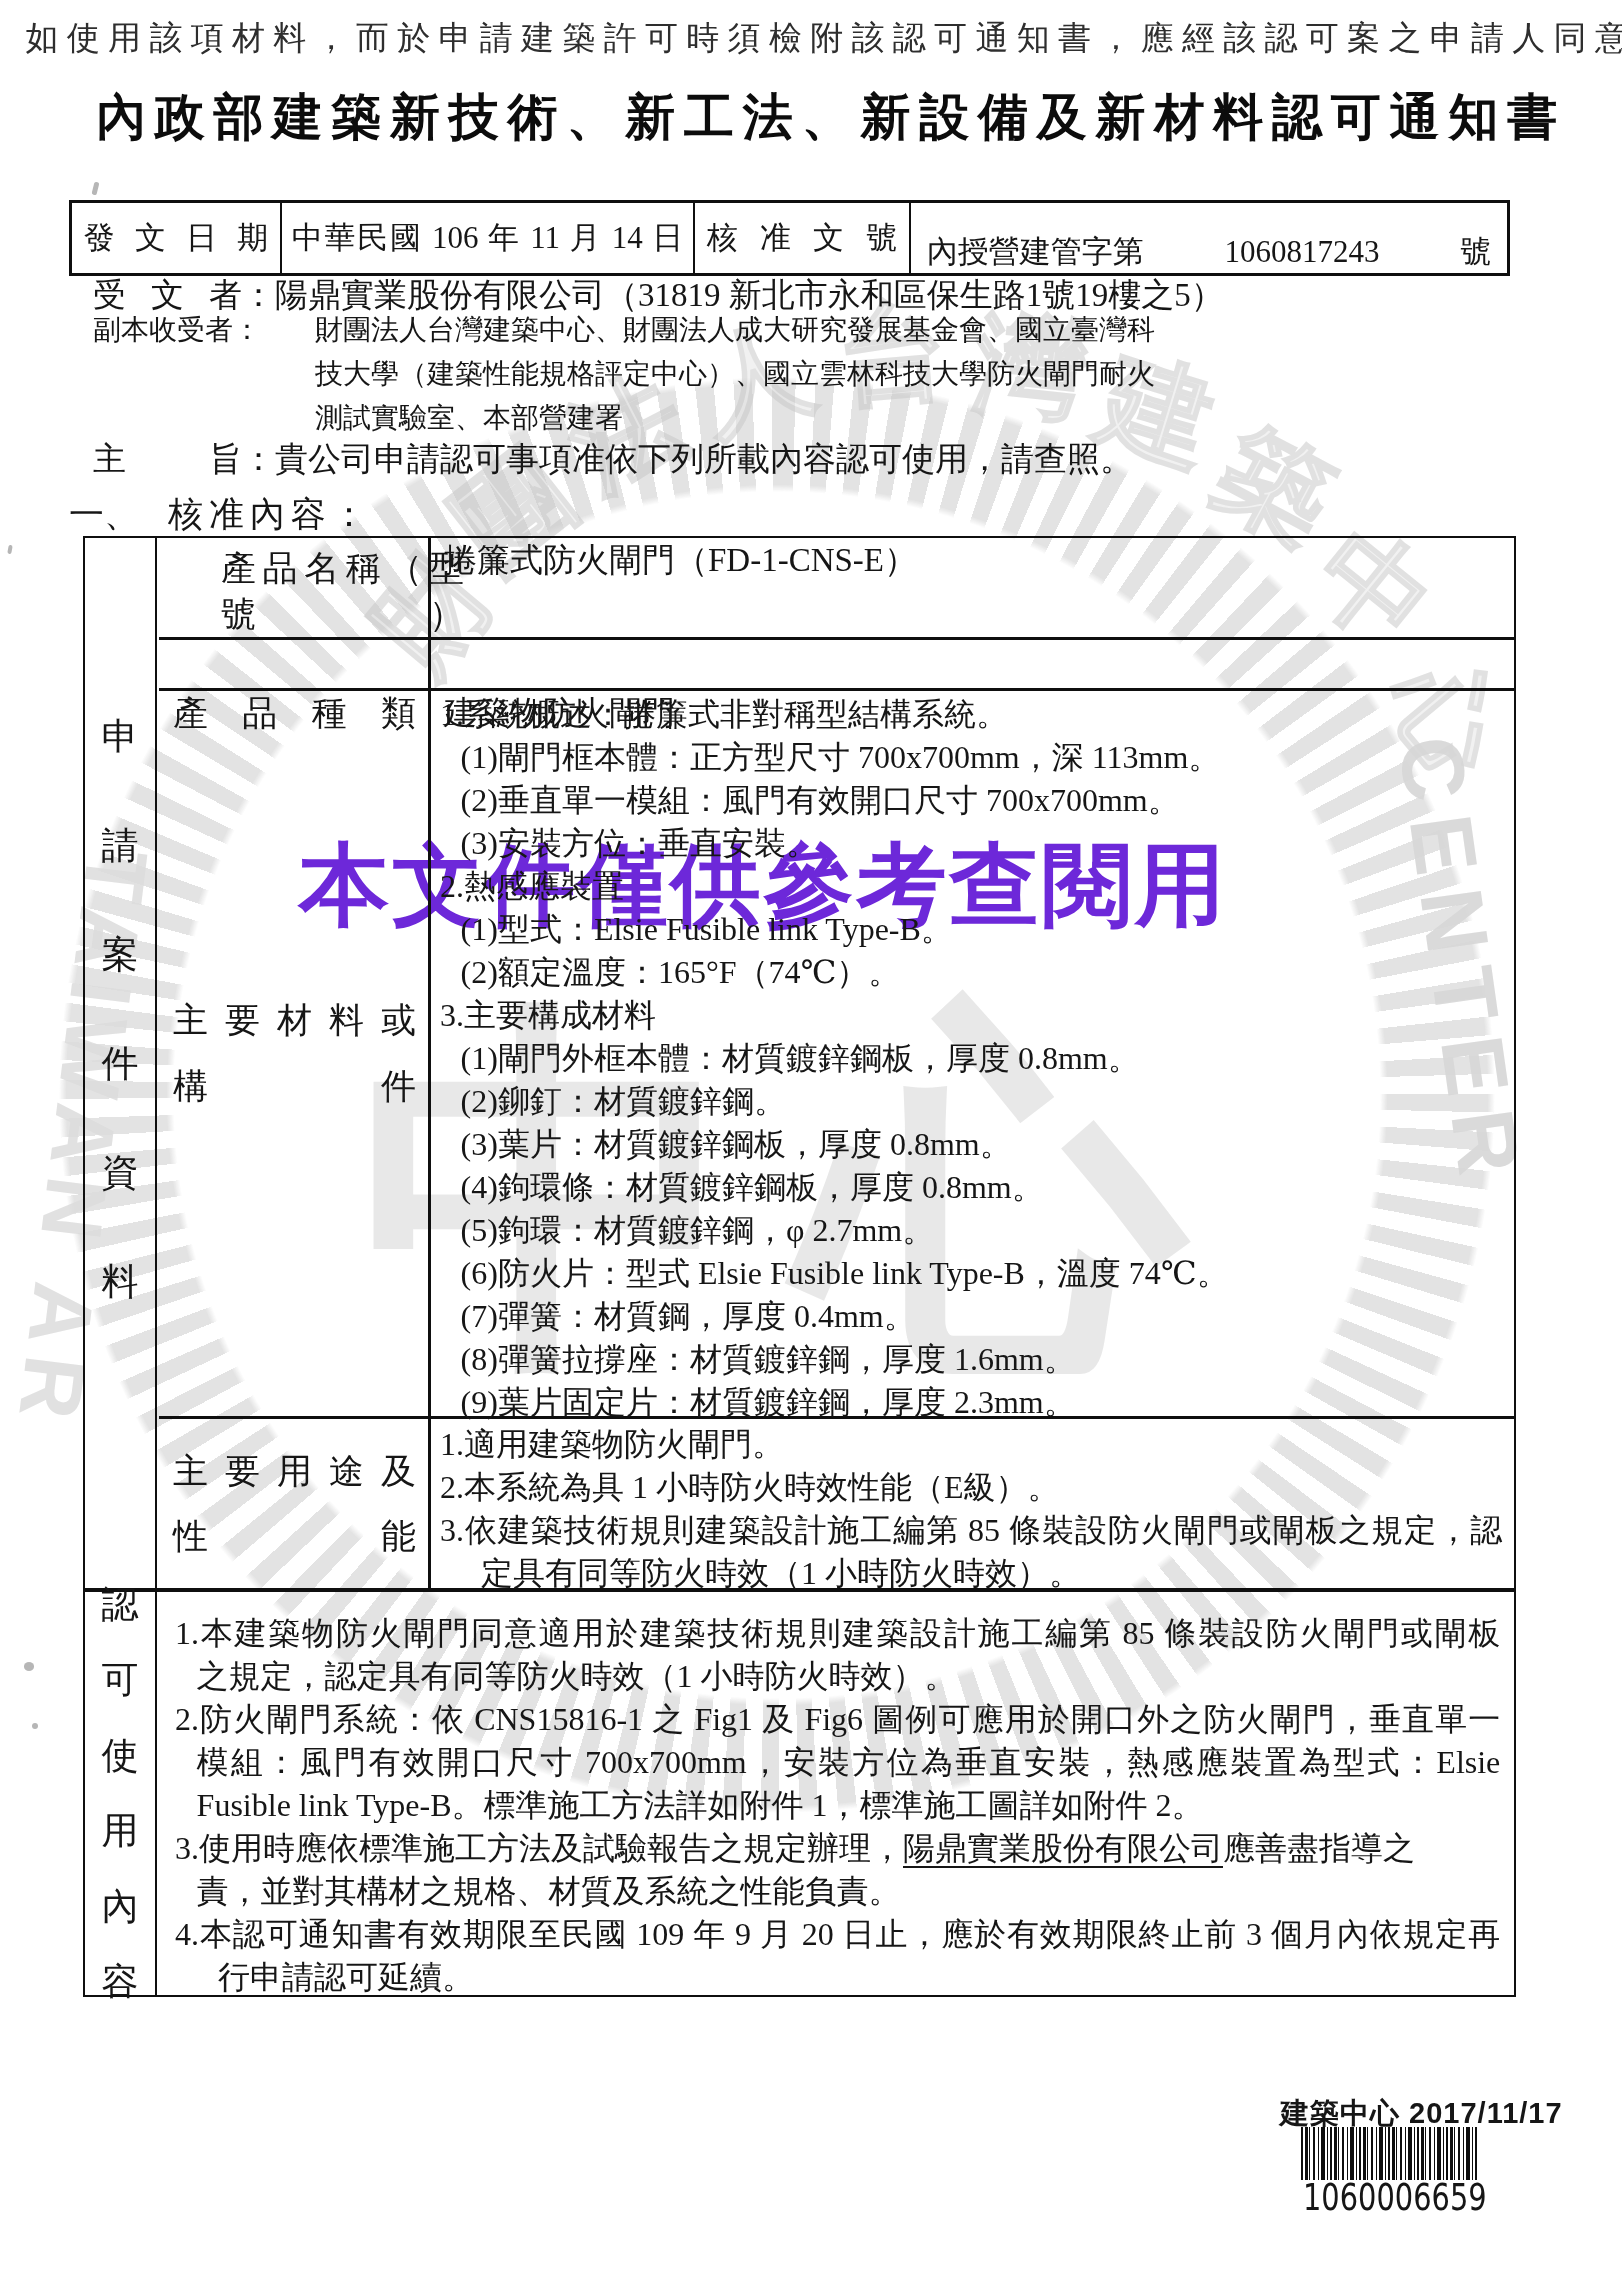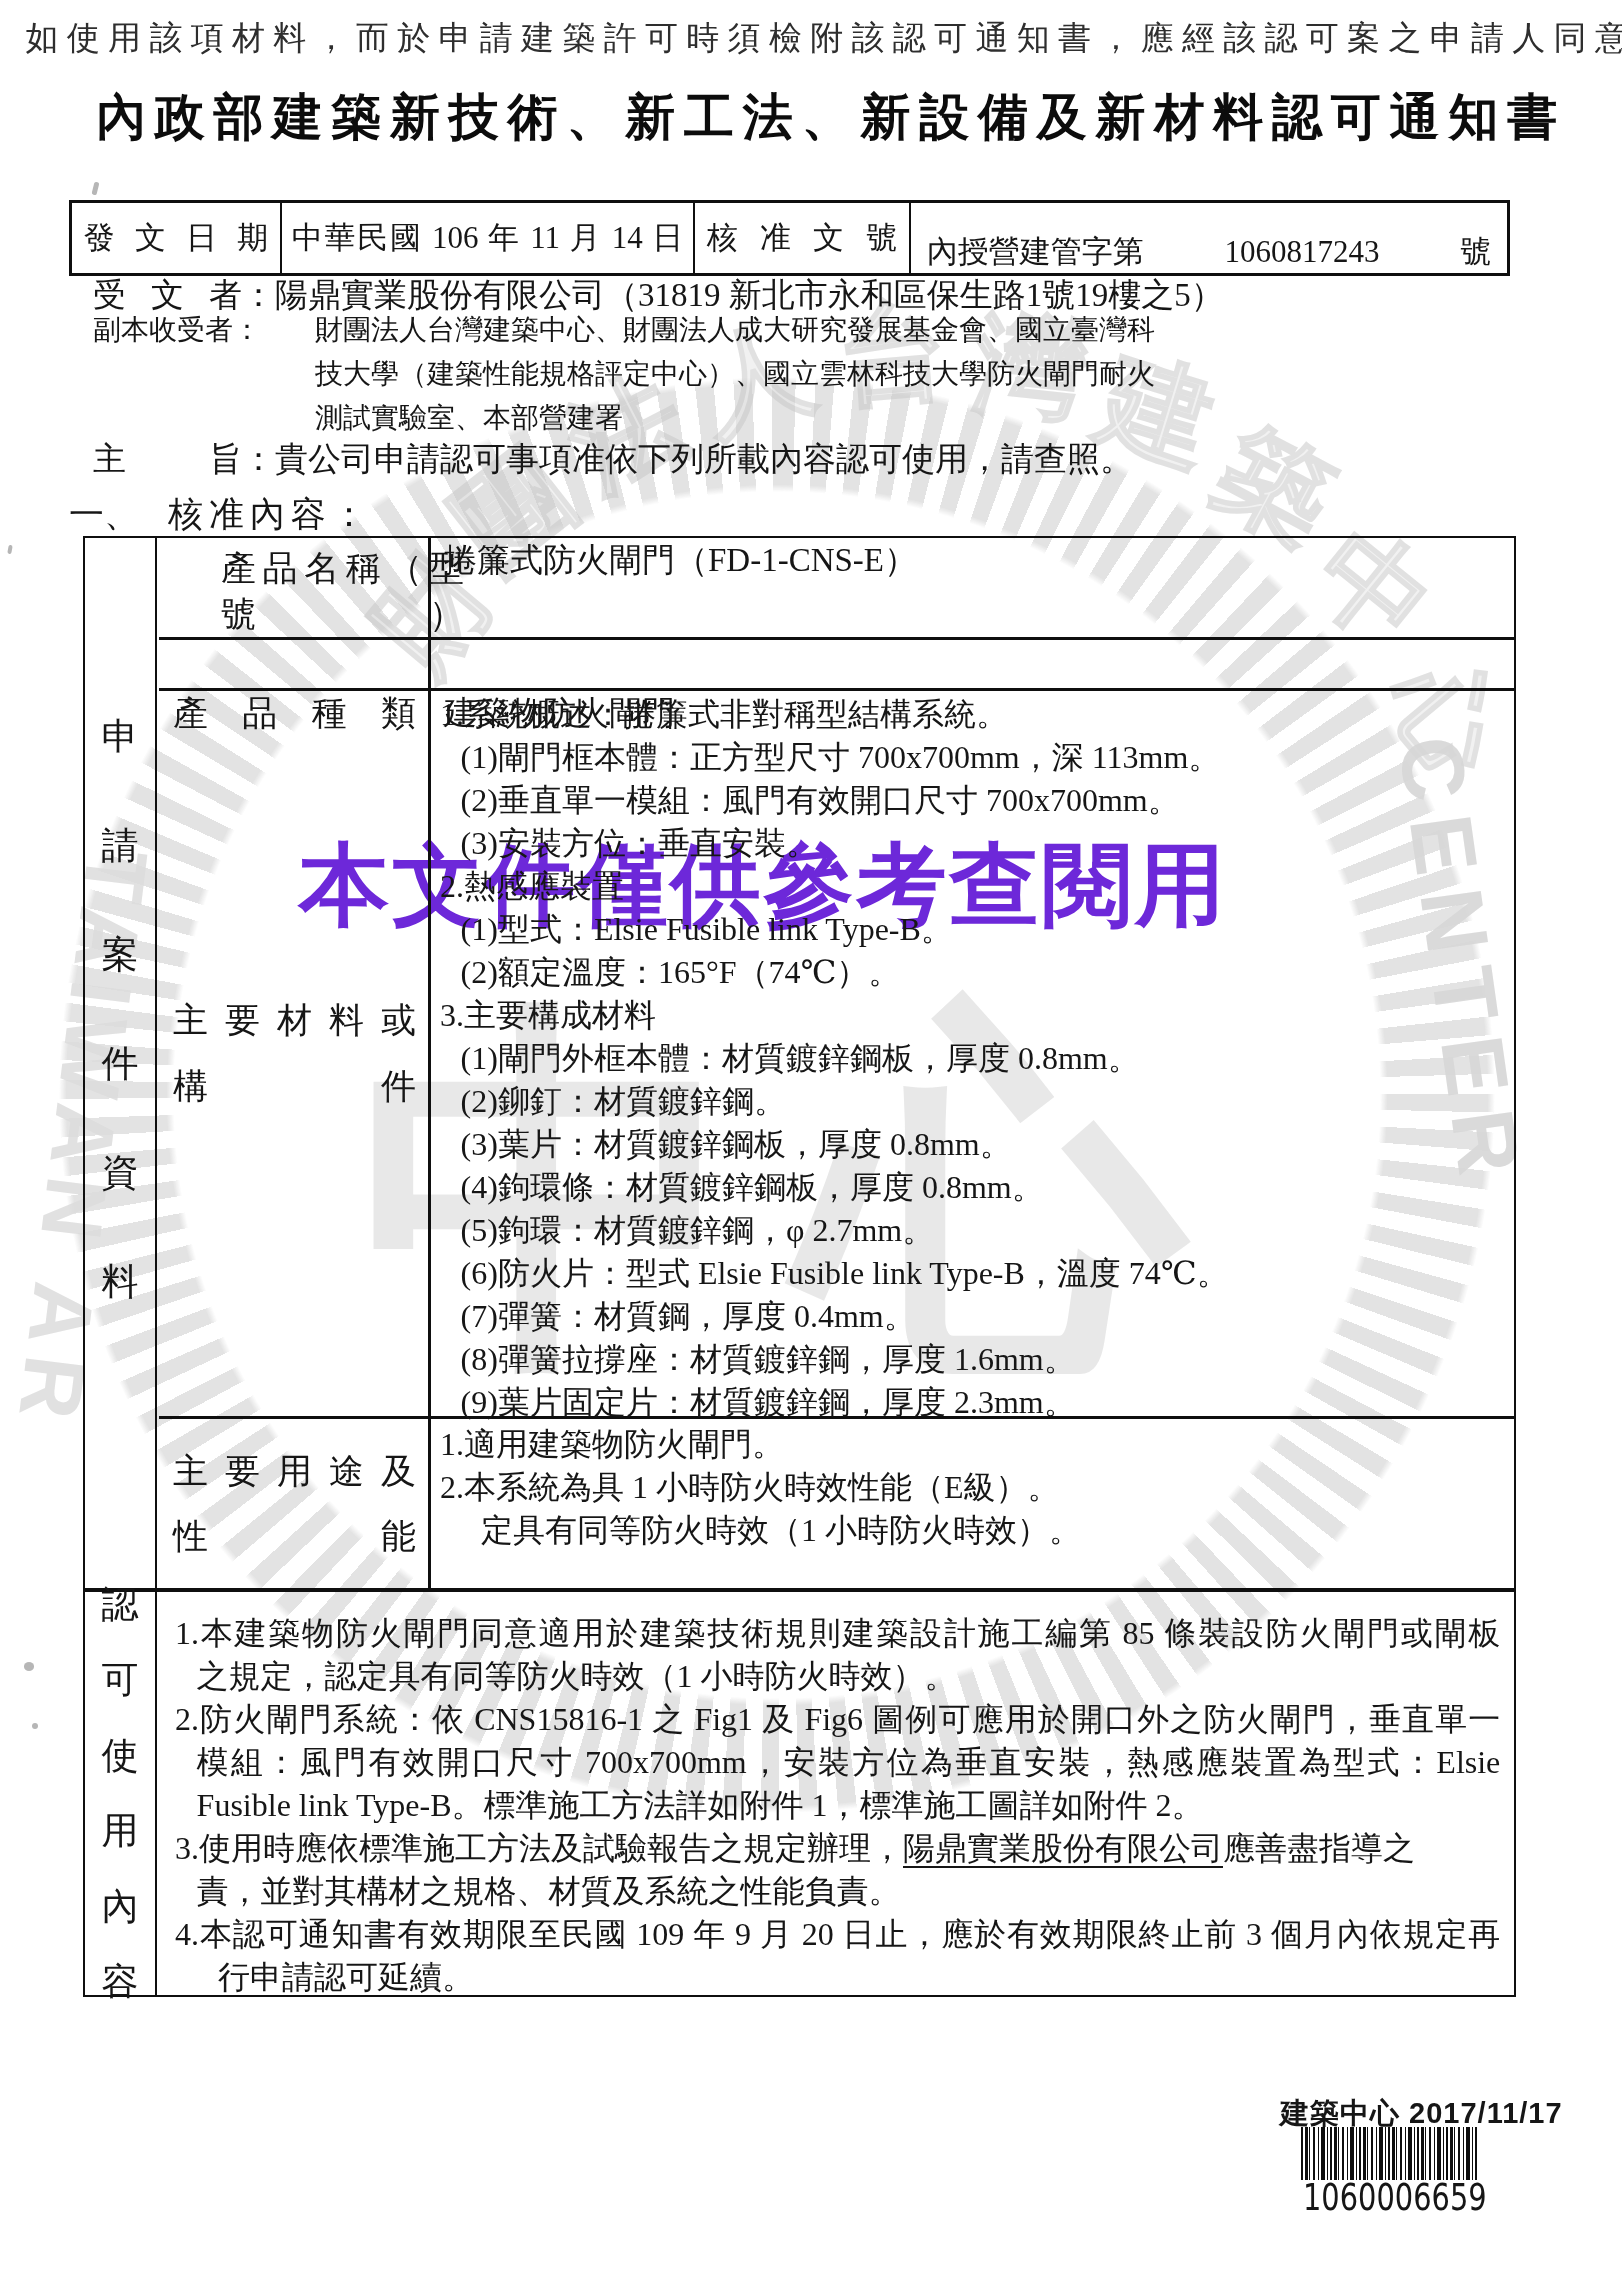--- a/index.html
+++ b/index.html
@@ -233,20 +233,21 @@
     <div class="t1-lab lab-r4">
       <span class="jl">主要用途及</span>
       <span class="spread">
         <span>性</span>
         <span>能</span>
       </span>
     </div>
     <div class="t1-c4">
       <div>1.適用建築物防火閘門。</div>
       <div>2.本系統為具 1 小時防火時效性能（E級）。</div>
+      <div class="stretch">3.依建築技術規則建築設計施工編第 85 條裝設防火閘門或閘板之規定，認</div>
       <div class="u-cont">定具有同等防火時效（1 小時防火時效）。</div>
     </div>
   </div>
 
   <div class="abs t2">
     <div class="gcol">
       <span>認</span>
       <span>可</span>
       <span>使</span>
       <span>用</span>

